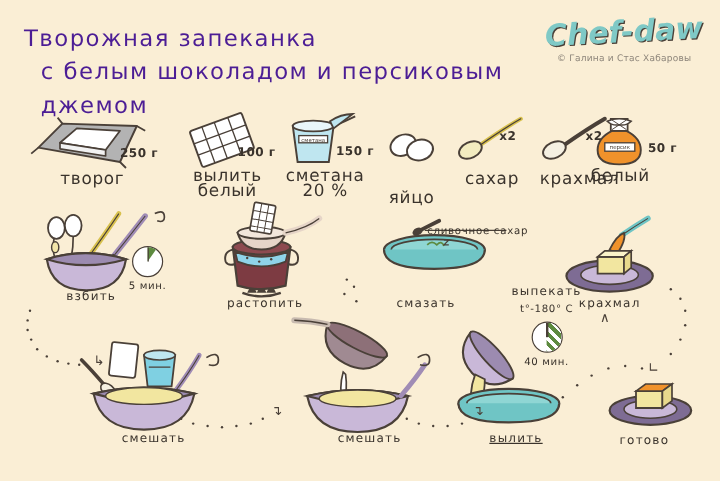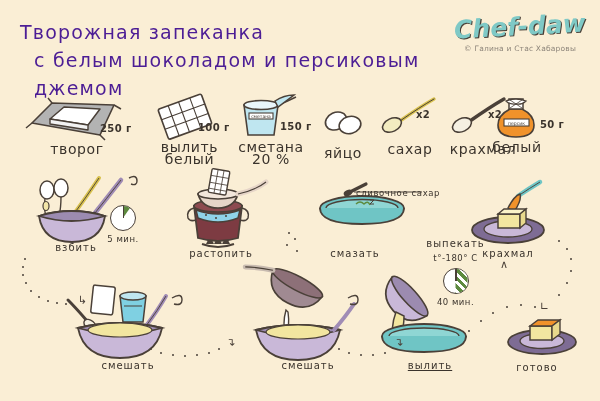--- a/index.html
+++ b/index.html
@@ -116,21 +116,21 @@
       <div class="nm">20 %</div>
     </div>
 
     <div class="ing" style="left:312px;top:0;width:62px;">
       <div class="art">
         <svg width="62" height="46" viewBox="0 0 62 46">
           <ellipse cx="24" cy="26" rx="11" ry="8.5" transform="rotate(-25 24 26)" fill="#ffffff" stroke="#4a4038" stroke-width="1.6"></ellipse>
           <ellipse cx="38" cy="30" rx="11" ry="8.5" transform="rotate(-15 38 30)" fill="#ffffff" stroke="#4a4038" stroke-width="1.6"></ellipse>
         </svg>
       </div>
-      <div class="nm" style="margin-top:10px;">яйцо</div>
+      <div class="nm" style="margin-top:22px;">яйцо</div>
     </div>
 
     <div class="ing" style="left:374px;top:0;width:72px;">
       <div class="art">
         <svg width="72" height="46" viewBox="0 0 72 46">
           <path d="M26,26 Q46,12 60,4" stroke="#d8c14e" stroke-width="3.4" fill="none" stroke-linecap="round"></path>
           <path d="M26,26 Q46,12 60,4" stroke="#4a4038" stroke-width="1" fill="none" stroke-linecap="round"></path>
           <ellipse cx="18" cy="30" rx="10" ry="6.5" transform="rotate(-25 18 30)" fill="#f3ecc0" stroke="#4a4038" stroke-width="1.6"></ellipse>
         </svg>
       </div>

